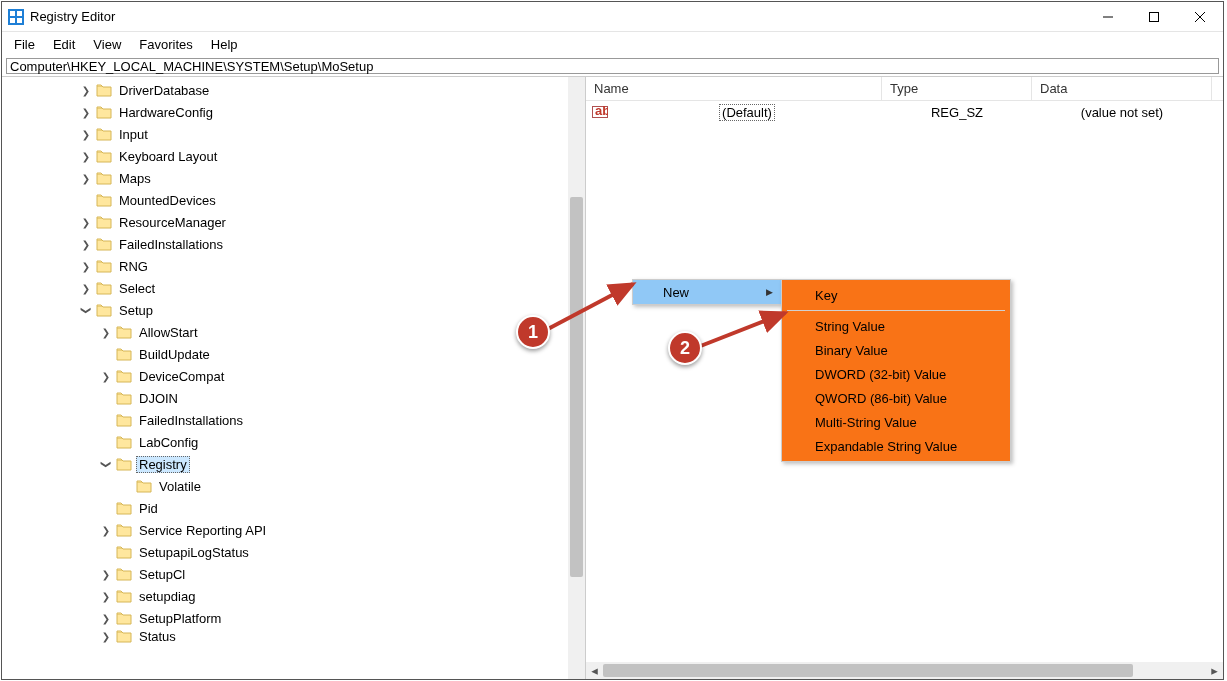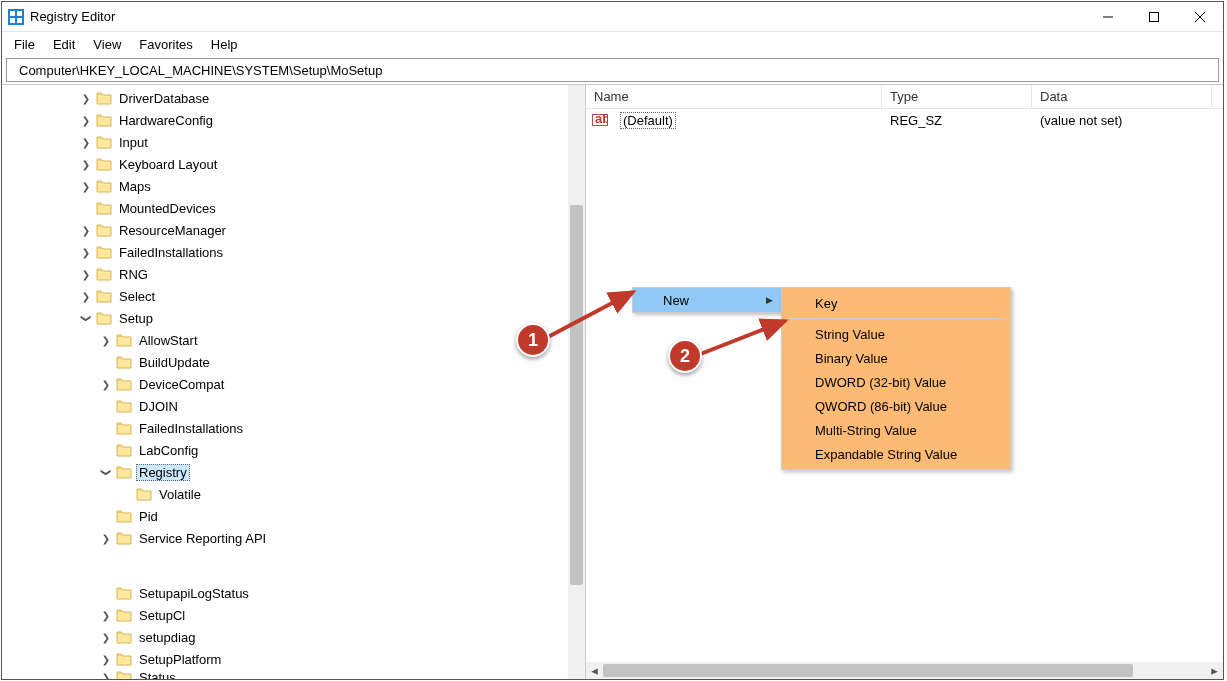--- a/index.html
+++ b/index.html
@@ -5,43 +5,43 @@
 * { box-sizing: border-box; margin: 0; padding: 0; font-family: "Segoe UI", Tahoma, sans-serif; font-size: 13px; color: #000; }
 body { background: #fff; width: 1227px; height: 681px; position: relative; overflow: hidden; }
 .window { border: 1px solid #555; width: 1223px; height: 679px; margin: 1px; display: flex; flex-direction: column; background: #fff; }
 .titlebar { height: 30px; display: flex; align-items: center; padding-left: 6px; border-bottom: 1px solid #e5e5e5; }
 .titlebar .app-icon { width: 16px; height: 16px; margin-right: 6px; }
 .titlebar .title { flex: 1; font-size: 13px; }
 .titlebar .win-controls { display: flex; }
 .titlebar .win-btn { width: 46px; height: 30px; display: flex; align-items: center; justify-content: center; }
 .menubar { height: 24px; display: flex; align-items: center; padding: 0 4px; gap: 2px; }
 .menubar .menu-item { padding: 2px 8px; }
-.addressbar { height: 24px; display: flex; align-items: center; border: 1px solid #999; margin: 2px 4px; padding: 0 12px; }
+.addressbar { height: 16px; display: flex; align-items: center; border: 1px solid #999; margin: 2px 4px; padding: 0 3px; }
 .content { flex: 1; display: flex; border-top: 1px solid #ccc; overflow: hidden; position: relative; }
 .tree-pane { width: 584px; position: relative; overflow: hidden; border-right: 1px solid #ccc; background: #fff; }
 .tree-scroll { position: absolute; right: 0; top: 0; bottom: 0; width: 17px; background: #f0f0f0; }
 .tree-scroll .thumb { position: absolute; left: 2px; right: 2px; background: #c2c2c2; top: 120px; height: 380px; border-radius: 2px; }
 .tree { padding: 2px 0 2px 4px; }
 .tree-row { height: 22px; display: flex; align-items: center; white-space: nowrap; }
 .tree-row .toggle { width: 16px; text-align: center; color: #555; font-size: 10px; }
 .tree-row .folder { width: 16px; height: 14px; margin: 0 4px 0 2px; }
 .tree-row.selected .label-wrap { background: #cce8ff; border: 1px dotted #666; padding: 0 2px; }
 .tree-row .label-wrap { padding: 0 3px; }
 .list-pane { flex: 1; display: flex; flex-direction: column; position: relative; }
 .list-header { height: 24px; display: flex; border-bottom: 1px solid #e5e5e5; align-items: flex-start; }
 .list-header .col { padding: 0 8px; border-right: 1px solid #e5e5e5; height: 100%; display: flex; align-items: center; color: #333; }
 .list-body { flex: 1; position: relative; }
 .list-row { display: flex; align-items: center; height: 22px; }
-.list-row .cell { padding: 0 8px; }
+.list-row .cell { padding: 0 8px; text-align: center; }
 .val-icon { width: 16px; height: 16px; margin-left: 6px; margin-right: 4px; }
 .hscroll { height: 17px; background: #f0f0f0; display: flex; align-items: center; }
 .hscroll .arrow { width: 17px; height: 17px; display: flex; align-items: center; justify-content: center; color: #555; }
 .hscroll .track { flex: 1; height: 17px; position: relative; }
 .hscroll .track .thumb { position: absolute; left: 0; width: 530px; top: 2px; bottom: 2px; background: #c2c2c2; border-radius: 2px; }
-.ctx-menu { position: absolute; background: #fdba74; border: 1px solid #ccc; box-shadow: 2px 2px 4px rgba(0,0,0,0.25); z-index: 10; }
+.ctx-menu { position: absolute; background: #f97316; border: 1px solid #ccc; box-shadow: 2px 2px 4px rgba(0,0,0,0.25); z-index: 10; }
 .ctx-menu.primary { left: 630px; top: 202px; width: 150px; }
 .ctx-item { height: 24px; display: flex; align-items: center; padding: 0 24px 0 30px; position: relative; }
 .ctx-item.hover { background: #90c8f6; }
 .ctx-item .arrow-r { position: absolute; right: 8px; font-size: 9px; color: #333; }
 .ctx-menu.sub { left: 779px; top: 202px; width: 230px; padding: 3px; }
 .ctx-item.sub { padding-left: 30px; }
 .ctx-sep { height: 1px; background: #d0d0d0; margin: 3px 2px; }
 .badge { position: absolute; width: 34px; height: 34px; border-radius: 50%; background: #c0392b; border: 2px solid #fff; box-shadow: 0 2px 4px rgba(0,0,0,0.4); display: flex; align-items: center; justify-content: center; color: #fff; font-weight: bold; font-size: 18px; z-index: 20; }
 .arrow-svg { position: absolute; z-index: 15; pointer-events: none; }
 .folder-svg { display: inline-block; }
@@ -256,21 +256,21 @@
             <span class="label-wrap">Pid</span>
           </div>
           <div class="tree-row" style="padding-left: 92px;">
             <span class="toggle" style="">❯</span>
             <svg class="folder folder-svg" viewBox="0 0 16 14">
               <path d="M1 3 L6 3 L7 4 L15 4 L15 13 L1 13 Z" fill="#ffe79e" stroke="#d6b656"></path>
               <path d="M1 3 L1 2 L5 2 L6 3" fill="#ffe79e" stroke="#d6b656"></path>
             </svg>
             <span class="label-wrap">Service Reporting API</span>
           </div>
-          <div class="tree-row" style="padding-left: 92px; margin-top: 33px;">
+          <div class="tree-row" style="padding-left: 92px;">
             <span class="toggle" style=""></span>
             <svg class="folder folder-svg" viewBox="0 0 16 14">
               <path d="M1 3 L6 3 L7 4 L15 4 L15 13 L1 13 Z" fill="#ffe79e" stroke="#d6b656"></path>
               <path d="M1 3 L1 2 L5 2 L6 3" fill="#ffe79e" stroke="#d6b656"></path>
             </svg>
             <span class="label-wrap">SetupapiLogStatus</span>
           </div>
           <div class="tree-row" style="padding-left: 92px;">
             <span class="toggle" style="">❯</span>
             <svg class="folder folder-svg" viewBox="0 0 16 14">

